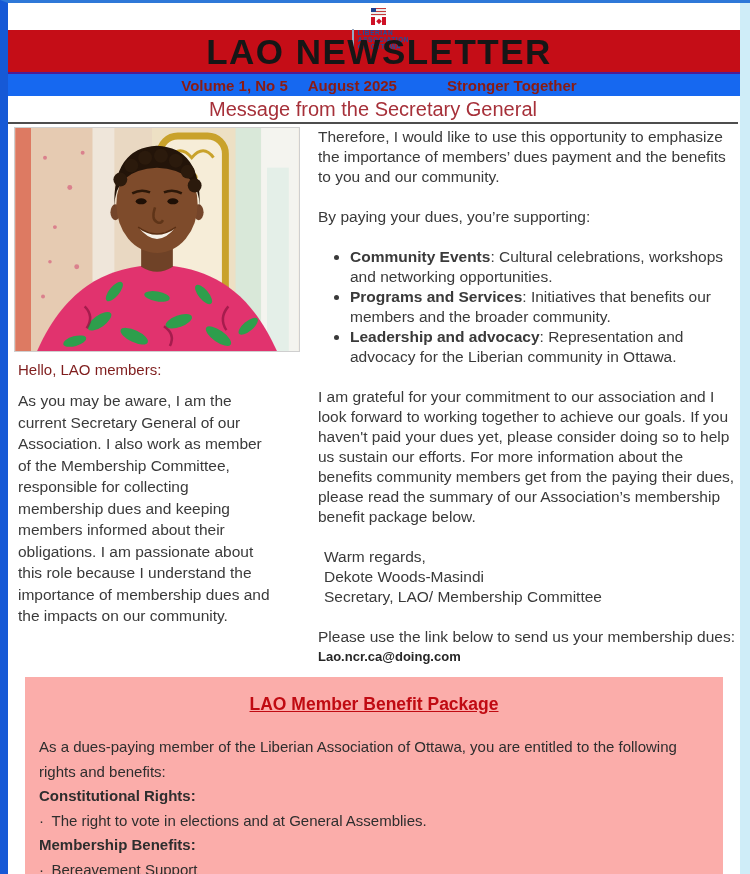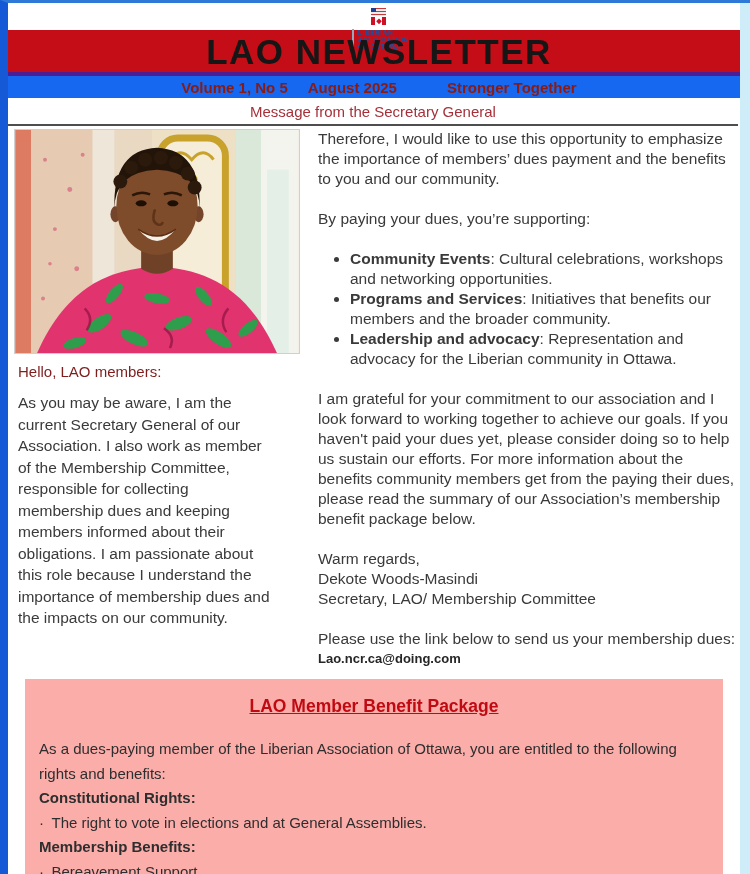--- a/index.html
+++ b/index.html
@@ -23,40 +23,40 @@
   .flag-canada { background:linear-gradient(90deg,#CE1126 0 26%,#ffffff 26% 74%,#CE1126 74%); }
   .flag-canada::after { content:""; position:absolute; left:50%; top:50%; width:3.5px; height:3.5px; background:#CE1126; transform:translate(-50%,-50%) rotate(45deg); }
   .org-name { border-left:2px solid #96A7C0; padding-left:4px; margin-left:3px; display:flex; flex-direction:column; }
   .org-line { color:var(--logo-blue,#1E4F9F); font-size:6.5px; font-weight:700; letter-spacing:.6px; line-height:7px; }
 
   
   .banner { height:42px; background:var(--banner-red,#C50D17); display:flex; align-items:center; justify-content:center; }
   .banner-title { font-size:35px; font-weight:800; color:#161616; letter-spacing:1.5px; line-height:1; }
 
   
-  .infobar { height:22px; background:var(--bar-blue,#1668F0); border-top:4px solid #4c1d95; display:flex; align-items:center; justify-content:center; color:var(--volume-red,#8B1B12); font-weight:700; font-size:15px; }
+  .infobar { height:22px; background:var(--bar-blue,#1668F0); border-top:2px solid #4c1d95; display:flex; align-items:center; justify-content:center; color:var(--volume-red,#8B1B12); font-weight:700; font-size:15px; }
   .infobar .date { margin-left:20px; }
   .infobar .tagline { margin-left:50px; }
 
   
   .section-heading-row { height:26px; display:flex; align-items:center; justify-content:center; border-bottom:2px solid #4E4E4E; margin-right:12px; background:#fff; }
-  .section-heading { color:var(--heading-red,#A63039); font-size:15px; line-height:1; }
+  .section-heading { color:var(--heading-red,#A63039); font-size:20px; line-height:1; }
 
   
   .content { display:flex; padding:3px 14px 0 6px; }
   .col-left { width:288px; flex:none; }
   .portrait { width:286px; height:225px; display:block; border:1px solid #cfcfcf; box-sizing:border-box; }
   .greeting { margin:9px 0 12px 4px; font-size:15px; color:#7f1d1d; }
   .left-para { margin:0 26px 4px 4px; font-size:15.5px; line-height:21.5px; color:#3a3a3a; }
 
   .col-right { flex:1; padding-left:16px; font-size:15.5px; line-height:20px; color:#3a3a3a; }
   .para { margin:0 0 20px 0; }
   .dues-bullets { margin:0 0 20px 0; padding-left:32px; }
   .dues-bullets li { margin:0; }
-  .closing { margin:0 0 20px 0; }
+  .closing { margin:0 0 20px 6px; }
   .email-line { font-size:13px; font-weight:700; color:#262626; }
 
   
   .benefit-box { margin:10px 0 0 17px; width:698px; box-sizing:border-box; background:var(--pink-bg,#FBADAA); padding:12px 14px 40px 14px; }
   .bb-title { text-align:center; color:var(--benefit-red,#C00A12); font-weight:700; font-size:17.5px; text-decoration:underline; margin:5px 0 20px 0; }
   .bb-body { font-size:15px; line-height:24.5px; color:#2E2E2E; }
   .bb-heading { font-weight:700; }
 </style>
 </head>
 <body>

